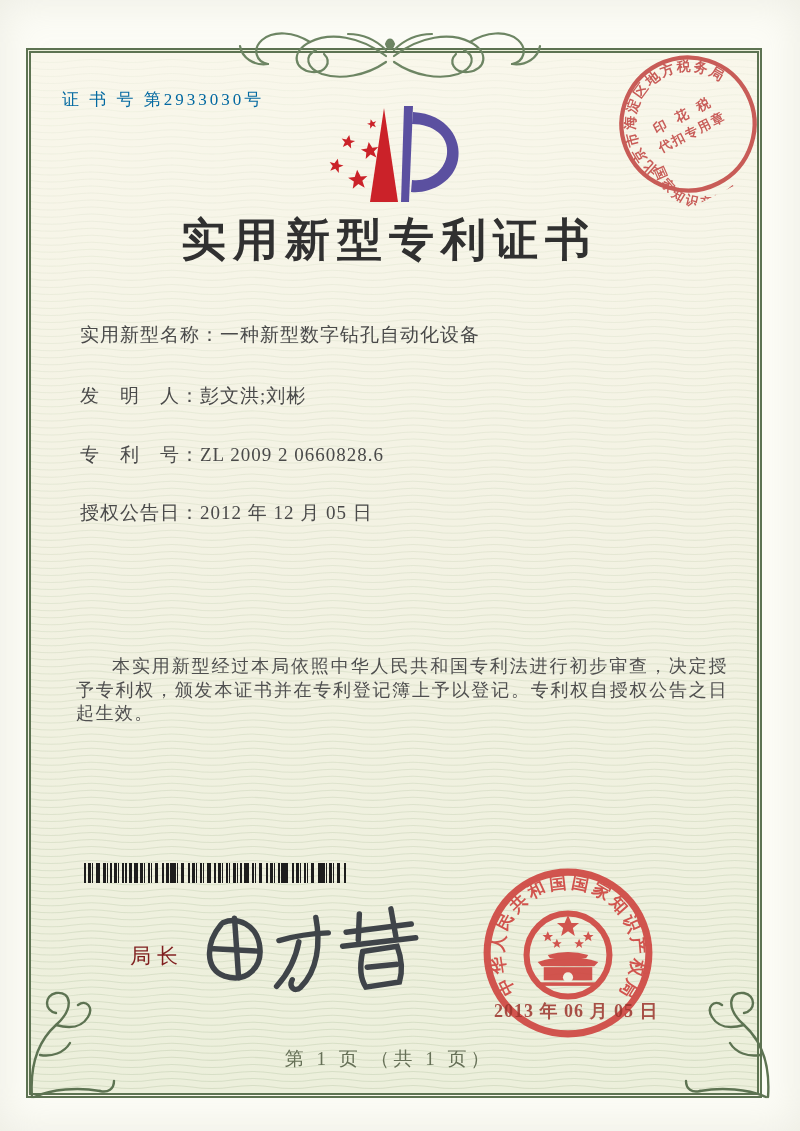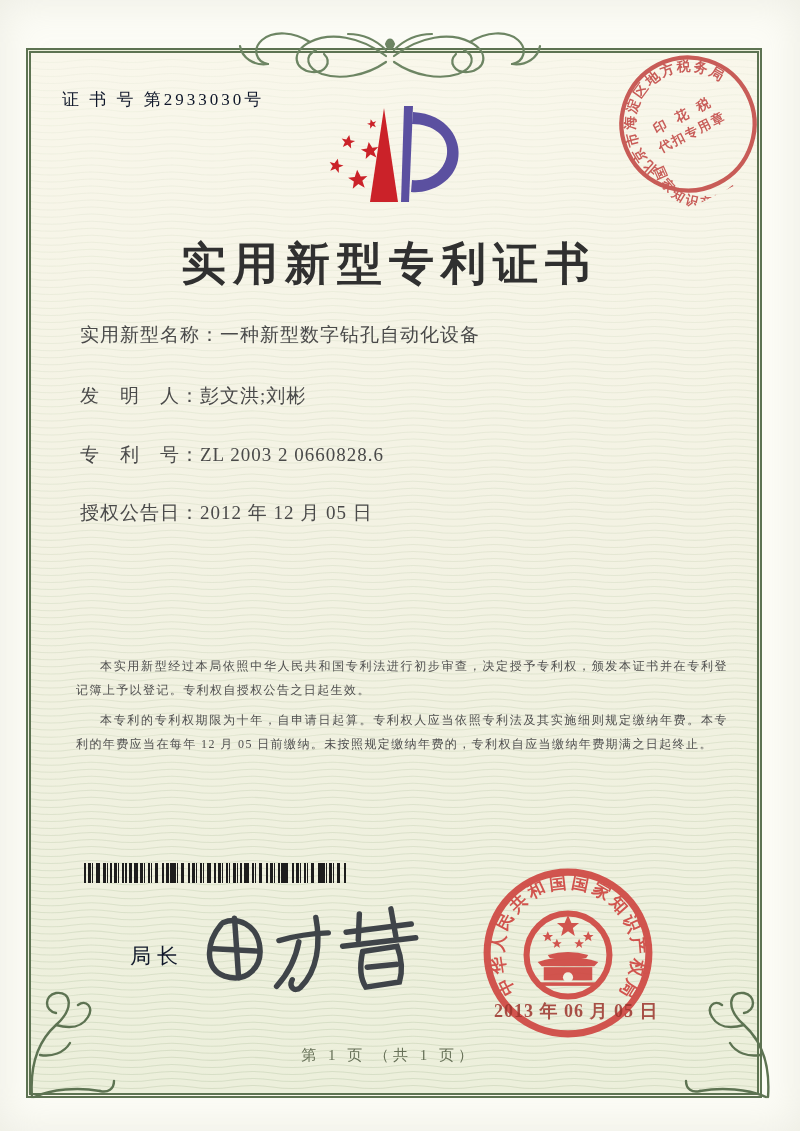--- a/index.html
+++ b/index.html
@@ -6,41 +6,41 @@
   body{width:800px;height:1131px;position:relative;background:#fcfcf6;
        font-family:"Liberation Serif","DejaVu Serif",serif;color:#4b4b4b;overflow:hidden;}
   .page{position:absolute;inset:0;box-shadow:inset 0 0 40px rgba(190,190,170,.25);}
   
   .frame{position:absolute;left:26px;top:48px;width:726px;height:1040px;
          border:5px double #5d7352;background:linear-gradient(180deg,#f9f7eb 0%,#f3f2e3 45%,#ecefdb 100%);}
   .waves{position:absolute;left:0;top:0;width:100%;height:100%;pointer-events:none;}
   
   .ornament{position:absolute;pointer-events:none;}
   
-  .certno{position:absolute;left:62px;top:88px;font-size:17px;letter-spacing:3px;color:#0f172a;}
+  .certno{position:absolute;left:62px;top:88px;font-size:17px;letter-spacing:3px;color:#0369a1;}
   .title{position:absolute;left:26px;top:210px;width:726px;text-align:center;
-         font-size:45px;font-weight:bold;letter-spacing:7px;color:#303030;margin-top:24px;}
+         font-size:45px;font-weight:bold;letter-spacing:7px;color:#303030;}
   .field{position:absolute;left:80px;font-size:19px;letter-spacing:1px;color:#4a4a4a;white-space:nowrap;}
   .f0{top:322px}.f1{top:383px}.f2{top:442px}.f3{top:500px}.f4{top:558px}.f5{top:616px}
-  .body-text{position:absolute;left:76px;top:655px;width:652px;font-size:12px;
+  .body-text{position:absolute;left:76px;top:655px;width:652px;font-size:18px;
              line-height:23.5px;letter-spacing:1.4px;text-align:justify;color:#4f4f4f;}
   .body-text p{margin:0 0 7px 0;text-indent:2em;}
   .barcode{position:absolute;left:84px;top:863px;width:262px;height:20px;
     background:
       repeating-linear-gradient(90deg,#1d1d1d 0 2px,transparent 2px 4px,#1d1d1d 4px 7px,transparent 7px 8px,#1d1d1d 8px 9px,transparent 9px 12px,#1d1d1d 12px 14px,transparent 14px 15px,#1d1d1d 15px 16px,transparent 16px 19px,#1d1d1d 19px 22px,transparent 22px 26px),
       repeating-linear-gradient(90deg,transparent 0 5px,#1d1d1d 5px 6px,transparent 6px 13px,#1d1d1d 13px 16px,transparent 16px 23px,#1d1d1d 23px 24px,transparent 24px 37px);}
-  .signer{position:absolute;left:130px;top:942px;font-size:21px;letter-spacing:6px;color:#0f172a;}
+  .signer{position:absolute;left:130px;top:942px;font-size:21px;letter-spacing:6px;color:#7f1d1d;}
   .signature{position:absolute;left:188px;top:892px;width:238px;height:114px;}
   .stamp-top{position:absolute;left:612px;top:48px;width:152px;height:152px;
              transform:rotate(-27deg);opacity:.88;}
   .seal{position:absolute;left:477px;top:862px;width:182px;height:182px;opacity:.92;}
   .seal-date{position:absolute;left:494px;top:999px;font-size:18px;letter-spacing:1px;
              color:#9c342c;font-weight:bold;opacity:.85;}
   .footer{position:absolute;left:26px;top:1046px;width:726px;text-align:center;
-          font-size:15px;letter-spacing:4px;color:#667057;}
+          font-size:19px;letter-spacing:4px;color:#667057;}
   .logo{position:absolute;left:308px;top:102px;width:172px;height:116px;}
   svg text{font-family:"Liberation Serif","DejaVu Serif",serif;}
 </style>
 </head>
 <body>
 
 <div class="page">
 
   <div class="frame">
     <svg class="waves" id="waves" viewBox="0 0 722 1036" preserveAspectRatio="none">
@@ -265,29 +265,28 @@
 
   <div class="title">实用新型专利证书</div>
 
   <div class="field f0">
     <span>实用新型名称：</span><span>一种新型数字钻孔自动化设备</span>
   </div>
   <div class="field f1">
     <span>发　明　人：</span><span>彭文洪;刘彬</span>
   </div>
   <div class="field f2">
-    <span>专　利　号：</span><span>ZL 2003 2 0660828.6</span>
+    <span>专　利　号：</span><span>ZL 2009 2 0660828.6</span>
   </div>
   <div class="field f3">
     <span>授权公告日：</span><span>2012 年 12 月 05 日</span>
   </div>
 
   <div class="body-text">
     <p>本实用新型经过本局依照中华人民共和国专利法进行初步审查，决定授予专利权，颁发本证书并在专利登记簿上予以登记。专利权自授权公告之日起生效。</p>
-    <p>本专利的专利权期限为十年，自申请日起算。专利权人应当依照专利法及其实施细则规定缴纳年费。本专利的年费应当在每年 12 月 05 日前缴纳。未按照规定缴纳年费的，专利权自应当缴纳年费期满之日起终止。</p>
   </div>
 
   <div class="barcode"></div>
 
   <div class="signer">局长</div>
   <svg class="signature" viewBox="0 0 240 115" role="img" aria-label="田力普">
     <g fill="none" stroke="#3f4449" stroke-width="5.5" stroke-linecap="round" transform="rotate(-2 120 57)">
       <path d="M34 30 C18 48 16 74 36 82 C58 90 76 74 72 50 C69 32 52 22 36 28"></path>
       <path d="M26 54 L72 58"></path>
       <path d="M48 24 L50 84"></path>

